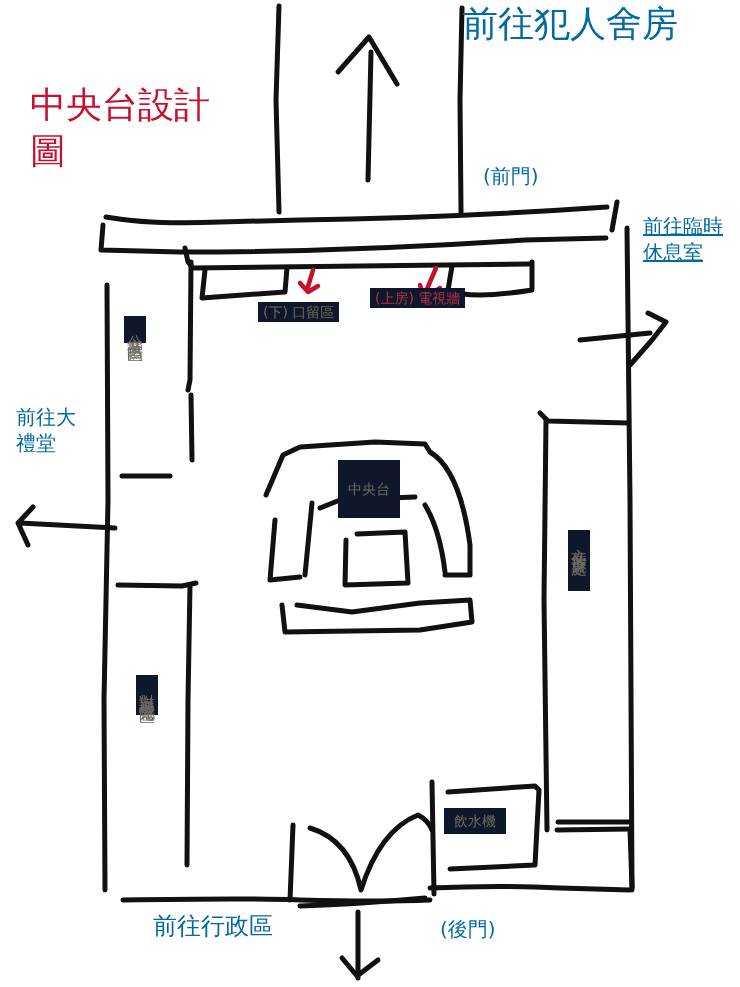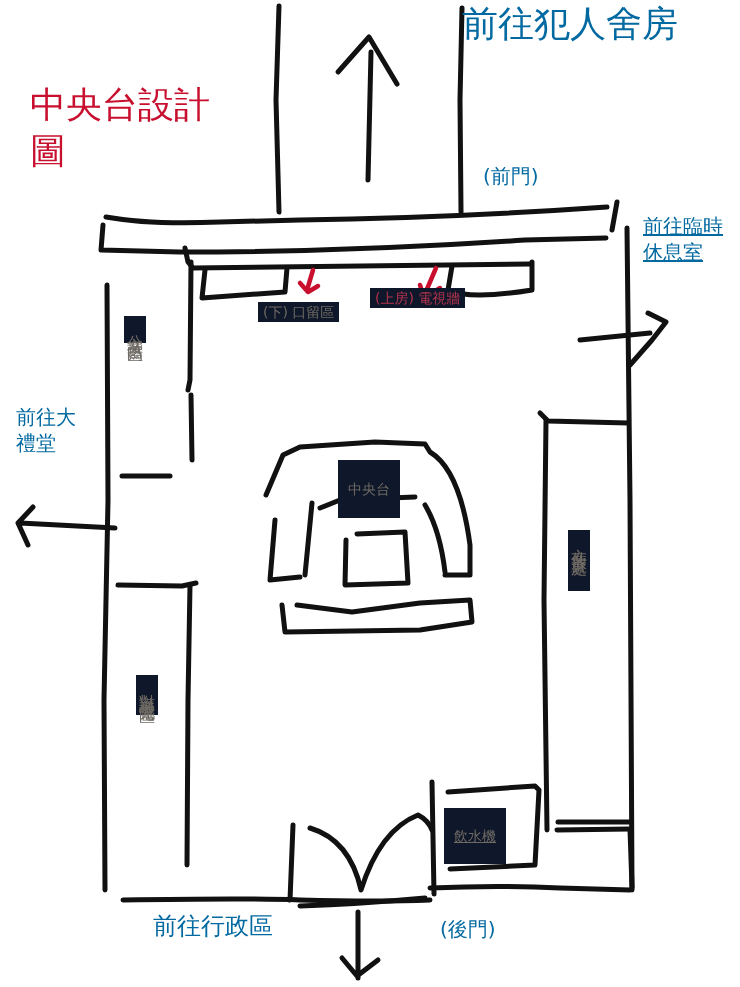--- a/index.html
+++ b/index.html
@@ -85,13 +85,13 @@
 <div class="lbl black med" style="left:16px; top:404px; width:70px; white-space:normal;">前往大禮堂</div>
 <div class="lbl black" style="left:153px; top:914px; font-size:24px;">前往行政區</div>
 <div class="lbl black med" style="left:440px; top:916px;">(後門)</div>
 
 <div class="lbl tag" style="left:258px; top:302px;">(下) 口留區</div>
 <div class="lbl tag red" style="left:370px; top:288px;">(上房) 電視牆</div>
 <div class="lbl tag vert" style="left:124px; top:316px;">公文撰寫區</div>
 <div class="lbl tag" style="left:338px; top:460px; padding:22px 10px;">中央台</div>
 <div class="lbl tag vert" style="left:568px; top:530px; padding-bottom:40px;">文件放置處</div>
 <div class="lbl tag vert" style="left:136px; top:675px; padding-bottom:16px;">對講機充電區</div>
-<div class="lbl tag" style="left:444px; top:808px; padding:21px 10px;text-decoration:underline;">飲水機</div>
+<div class="lbl tag" style="left:444px; top:808px; padding:6px 10px;">飲水機</div>
 
 </body></html>

